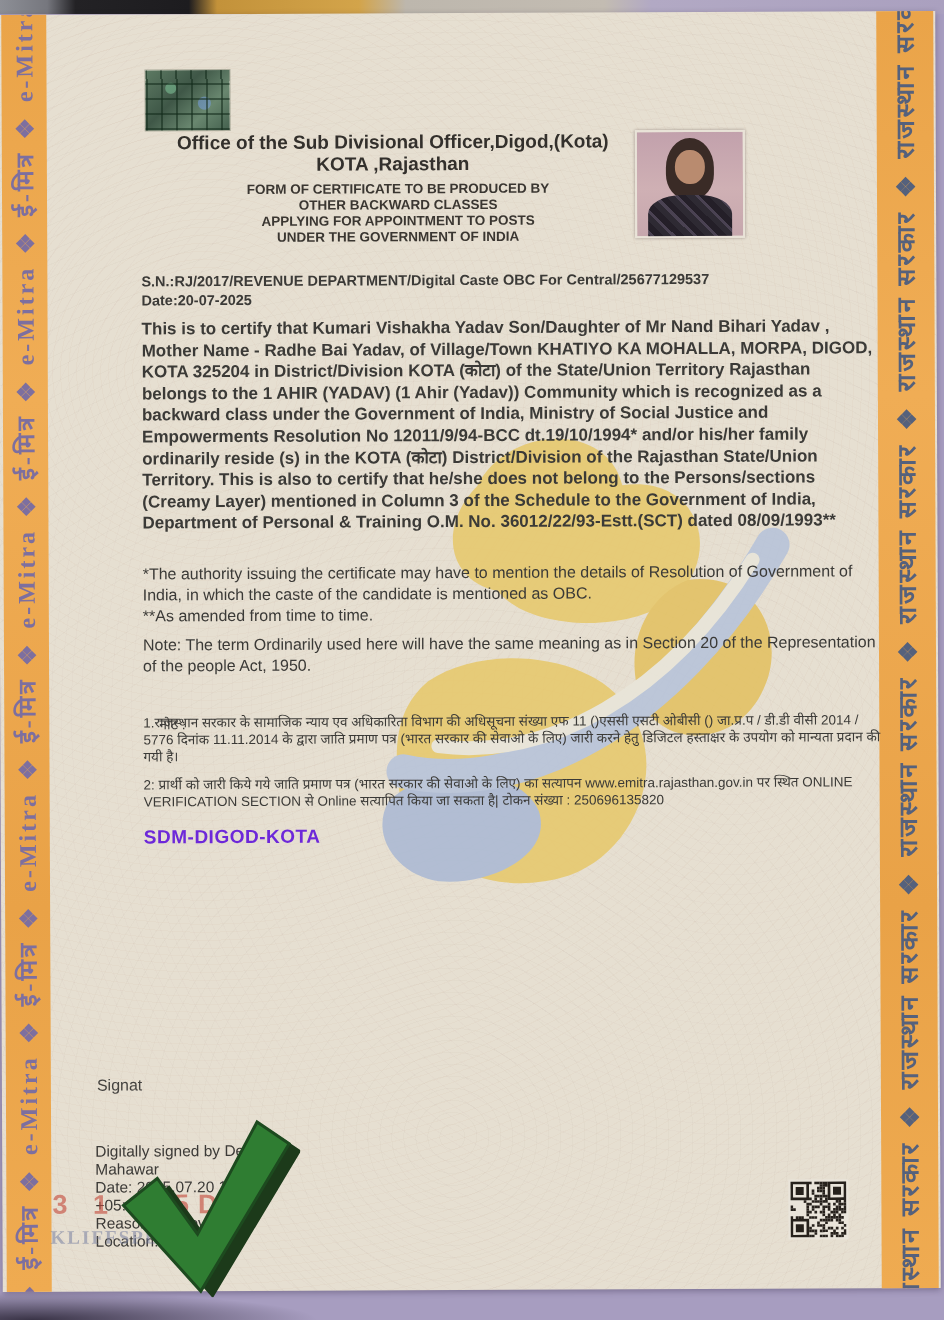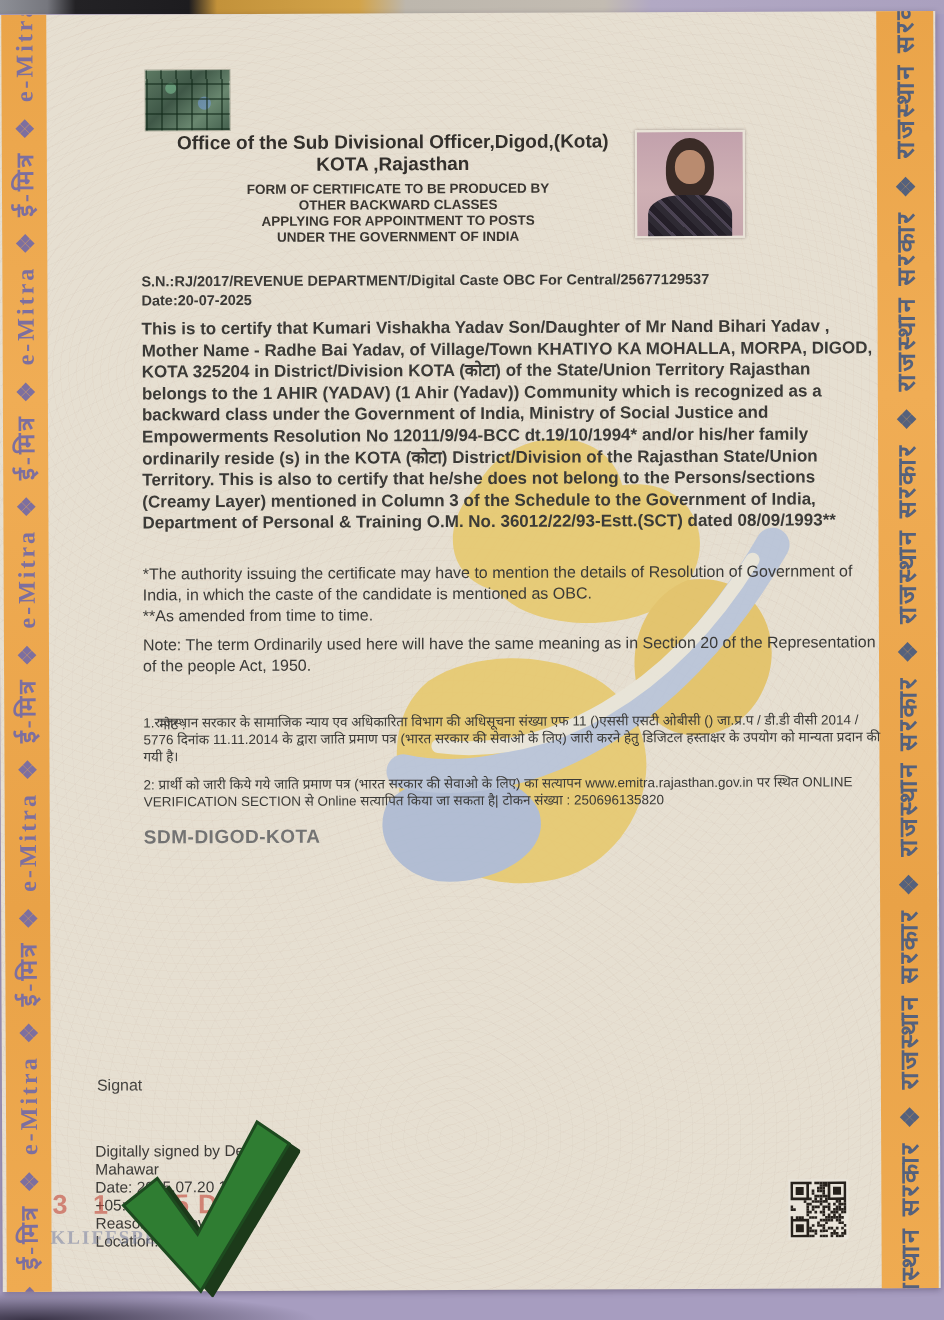--- a/index.html
+++ b/index.html
@@ -81,21 +81,21 @@
   .form-title   { left:190px; top:168px; width:420px; font-size:13.5px; line-height:16px; color:#3a3631; }
   
   .serial { left:143px; top:258px; width:740px; font-size:14.5px; line-height:19px; }
   
   .body-text { left:143px; top:304px; width:732px; font-size:17px; line-height:21.6px; color:#3b3a37; }
   .footnote  { left:143px; top:549px; width:740px; font-size:16px; line-height:21px; }
   .note-en   { left:143px; top:620px; width:745px; font-size:16px; line-height:21px; }
   .note-hi-label { left:159px; top:672px; font-size:14px;margin-top:28px; }
   .note-hi-1 { left:143px; top:700px; width:748px; font-size:13.5px; line-height:17px; }
   .note-hi-2 { left:143px; top:762px; width:748px; font-size:13.5px; line-height:17px; }
-  .issuer    { left:143px; top:812px; font-size:19px; letter-spacing:.5px; color:#737373; }
+  .issuer    { left:143px; top:812px; font-size:19px; letter-spacing:.5px; color:#6d28d9; }
   
   .watermark { left:368px; top:418px; width:444px; height:460px; z-index:-1; opacity:.85; }
   .content-stack { position:absolute; inset:0; }
   
   .signat-label { left:95px; top:1062px; font-size:16px; color:#454340;text-align:right; }
   .sig-block { left:93px; top:1128px; width:330px; font-size:15.5px; line-height:18px; color:#3c3a37; }
   .stamp-red  { left:50px; top:1175px; font-size:27px; font-weight:bold; color:rgba(195,70,55,.6); letter-spacing:9px; }
   .stamp-blue { left:48px; top:1212px; font-size:19px; font-weight:bold; color:rgba(108,118,156,.5); letter-spacing:2px; font-family:"Liberation Serif", serif; }
   .checkmark { left:103px; top:1098px; width:195px; height:185px; z-index:6; }
   .qr { left:786px; top:1168px; width:60px; height:60px; background:#e9e4da; padding:2px; }

